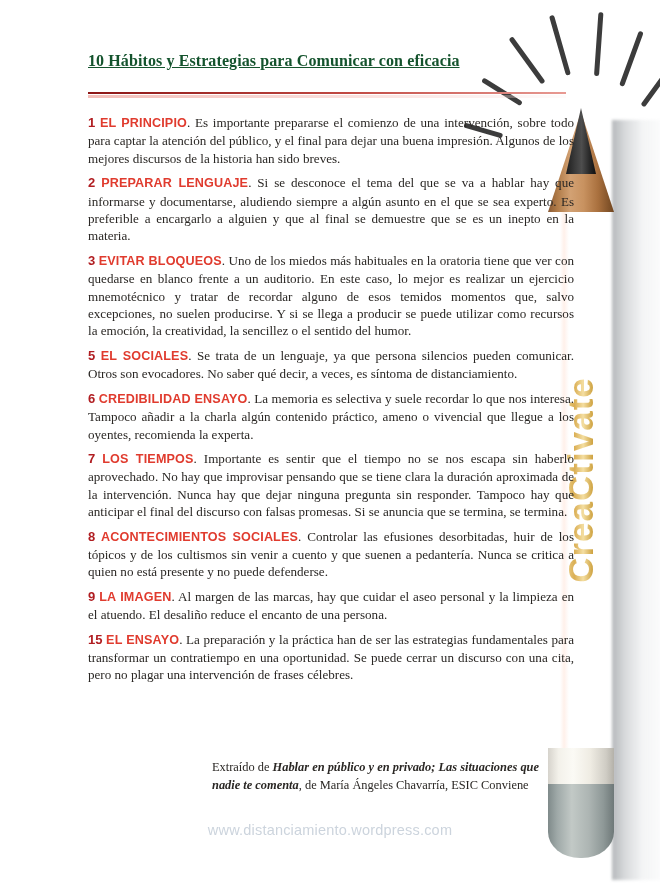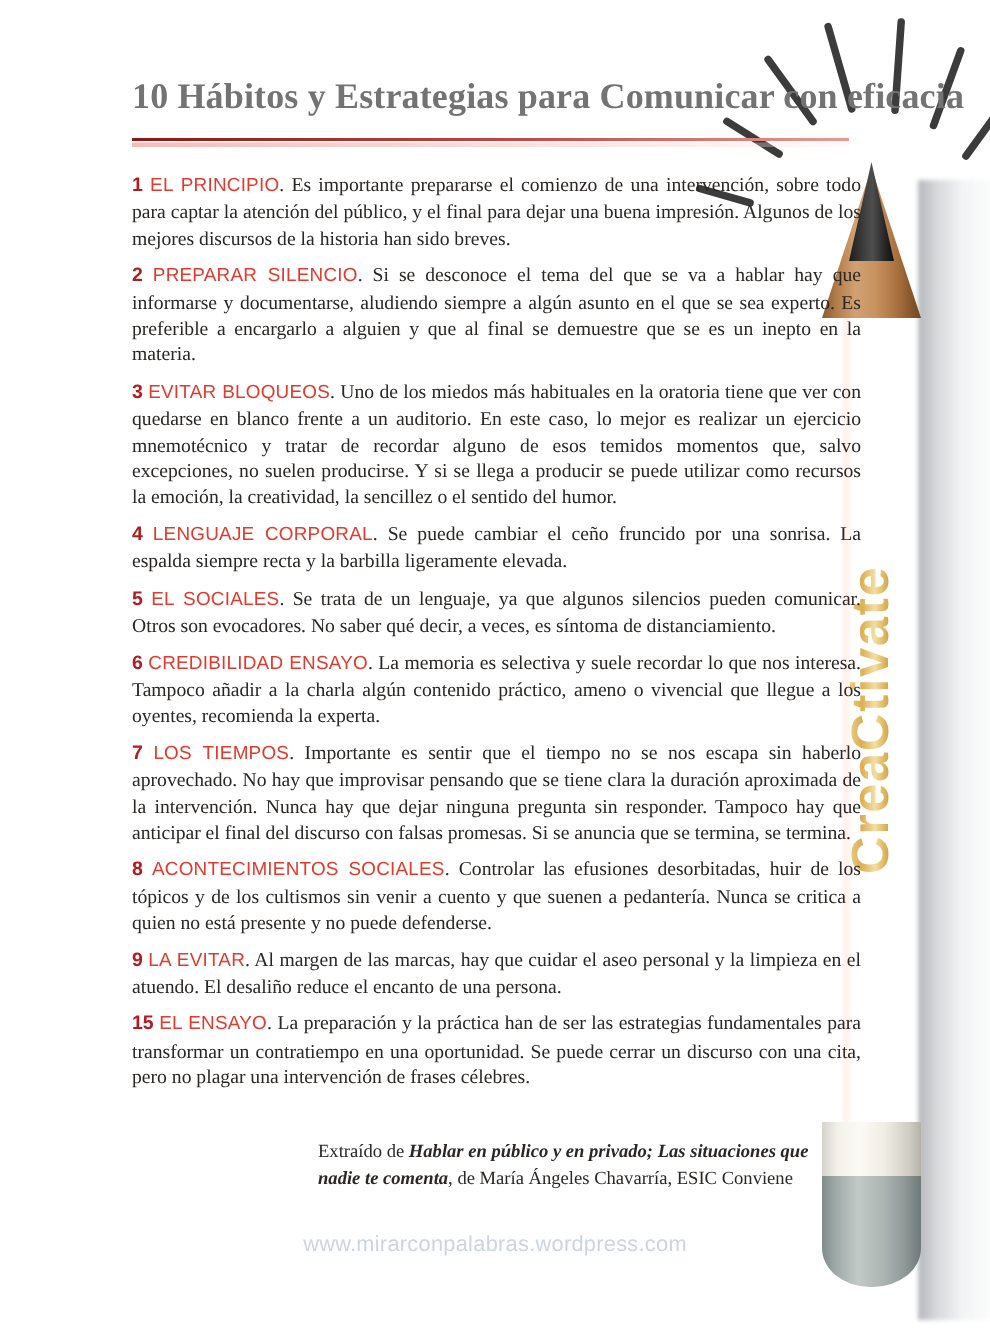--- a/index.html
+++ b/index.html
@@ -171,25 +171,26 @@
   #title-block {
     position: absolute;
     left: 88px;
     top: 52px;
     width: 478px;
   }
 
   #page-title {
     margin: 0;
     font-family: "Liberation Serif", serif;
-    font-size: 24px;
+    font-size: 16px;
     font-weight: 700;
     letter-spacing: .1px;
-    color: #737373;
+    color: #14532d;
     white-space: nowrap;
+    text-decoration: underline;
   }
 
   #title-rule {
     position: absolute;
     left: 88px;
     top: 92px;
     width: 478px;
     height: 2px;
     background: linear-gradient(to right, #8d1616 0%, #c24a44 55%, #e89a93 100%);
   }
@@ -224,21 +225,21 @@
   .habit-num {
     font-family: "Liberation Sans", sans-serif;
     font-size: 13px;
     font-weight: 700;
     color: #b01d21;
   }
 
   .habit-label {
     font-family: "Liberation Sans", sans-serif;
     font-size: 12.6px;
-    font-weight: 400;
+    font-weight: 700;
     letter-spacing: .15px;
     color: #e03b2e;
   }
 
   #attribution {
     position: absolute;
     left: 212px;
     top: 758px;
     width: 330px;
     font-family: "Liberation Serif", serif;
@@ -294,31 +295,30 @@
   <div id="content">
 
     <div id="title-block">
       <h1 id="page-title">10 Hábitos y Estrategias para Comunicar con eficacia</h1>
     </div>
     <div id="title-rule"></div>
     <div id="title-rule-soft"></div>
 
     <div id="habits">
         <p class="habit"><span class="habit-num">1</span> <span class="habit-label">EL PRINCIPIO</span><span class="habit-text">. Es importante prepararse el comienzo de una intervención, sobre todo para captar la atención del público, y el final para dejar una buena impresión. Algunos de los mejores discursos de la historia han sido breves.</span></p>
-        <p class="habit"><span class="habit-num">2</span> <span class="habit-label">PREPARAR SILENCIO</span><span class="habit-text">. Si se desconoce el tema del que se va a hablar hay que informarse y documentarse, aludiendo siempre a algún asunto en el que se sea experto. Es preferible a encargarlo a alguien y que al final se demuestre que se es un inepto en la materia.</span></p>
+        <p class="habit"><span class="habit-num">2</span> <span class="habit-label">PREPARAR LENGUAJE</span><span class="habit-text">. Si se desconoce el tema del que se va a hablar hay que informarse y documentarse, aludiendo siempre a algún asunto en el que se sea experto. Es preferible a encargarlo a alguien y que al final se demuestre que se es un inepto en la materia.</span></p>
         <p class="habit"><span class="habit-num">3</span> <span class="habit-label">EVITAR BLOQUEOS</span><span class="habit-text">. Uno de los miedos más habituales en la oratoria tiene que ver con quedarse en blanco frente a un auditorio. En este caso, lo mejor es realizar un ejercicio mnemotécnico y tratar de recordar alguno de esos temidos momentos que, salvo excepciones, no suelen producirse. Y si se llega a producir se puede utilizar como recursos la emoción, la creatividad, la sencillez o el sentido del humor.</span></p>
-        <p class="habit"><span class="habit-num">4</span> <span class="habit-label">LENGUAJE CORPORAL</span><span class="habit-text">. Se puede cambiar el ceño fruncido por una sonrisa. La espalda siempre recta y la barbilla ligeramente elevada.</span></p>
-        <p class="habit"><span class="habit-num">5</span> <span class="habit-label">EL SOCIALES</span><span class="habit-text">. Se trata de un lenguaje, ya que algunos silencios pueden comunicar. Otros son evocadores. No saber qué decir, a veces, es síntoma de distanciamiento.</span></p>
+        <p class="habit"><span class="habit-num">5</span> <span class="habit-label">EL SOCIALES</span><span class="habit-text">. Se trata de un lenguaje, ya que persona silencios pueden comunicar. Otros son evocadores. No saber qué decir, a veces, es síntoma de distanciamiento.</span></p>
         <p class="habit"><span class="habit-num">6</span> <span class="habit-label">CREDIBILIDAD ENSAYO</span><span class="habit-text">. La memoria es selectiva y suele recordar lo que nos interesa. Tampoco añadir a la charla algún contenido práctico, ameno o vivencial que llegue a los oyentes, recomienda la experta.</span></p>
         <p class="habit"><span class="habit-num">7</span> <span class="habit-label">LOS TIEMPOS</span><span class="habit-text">. Importante es sentir que el tiempo no se nos escapa sin haberlo aprovechado. No hay que improvisar pensando que se tiene clara la duración aproximada de la intervención. Nunca hay que dejar ninguna pregunta sin responder. Tampoco hay que anticipar el final del discurso con falsas promesas. Si se anuncia que se termina, se termina.</span></p>
         <p class="habit"><span class="habit-num">8</span> <span class="habit-label">ACONTECIMIENTOS SOCIALES</span><span class="habit-text">. Controlar las efusiones desorbitadas, huir de los tópicos y de los cultismos sin venir a cuento y que suenen a pedantería. Nunca se critica a quien no está presente y no puede defenderse.</span></p>
-        <p class="habit"><span class="habit-num">9</span> <span class="habit-label">LA EVITAR</span><span class="habit-text">. Al margen de las marcas, hay que cuidar el aseo personal y la limpieza en el atuendo. El desaliño reduce el encanto de una persona.</span></p>
+        <p class="habit"><span class="habit-num">9</span> <span class="habit-label">LA IMAGEN</span><span class="habit-text">. Al margen de las marcas, hay que cuidar el aseo personal y la limpieza en el atuendo. El desaliño reduce el encanto de una persona.</span></p>
         <p class="habit"><span class="habit-num">15</span> <span class="habit-label">EL ENSAYO</span><span class="habit-text">. La preparación y la práctica han de ser las estrategias fundamentales para transformar un contratiempo en una oportunidad. Se puede cerrar un discurso con una cita, pero no plagar una intervención de frases célebres.</span></p>
       </div>
 
     <div id="attribution">
       <span>Extraído de </span><span class="work">Hablar en público y en privado; Las situaciones que nadie te comenta</span><span>, de María Ángeles Chavarría, ESIC Conviene</span>
     </div>
 
-    <div id="site-url">www.mirarconpalabras.wordpress.com</div>
+    <div id="site-url">www.distanciamiento.wordpress.com</div>
 
   </div>
 </div>
 
 </body></html>

